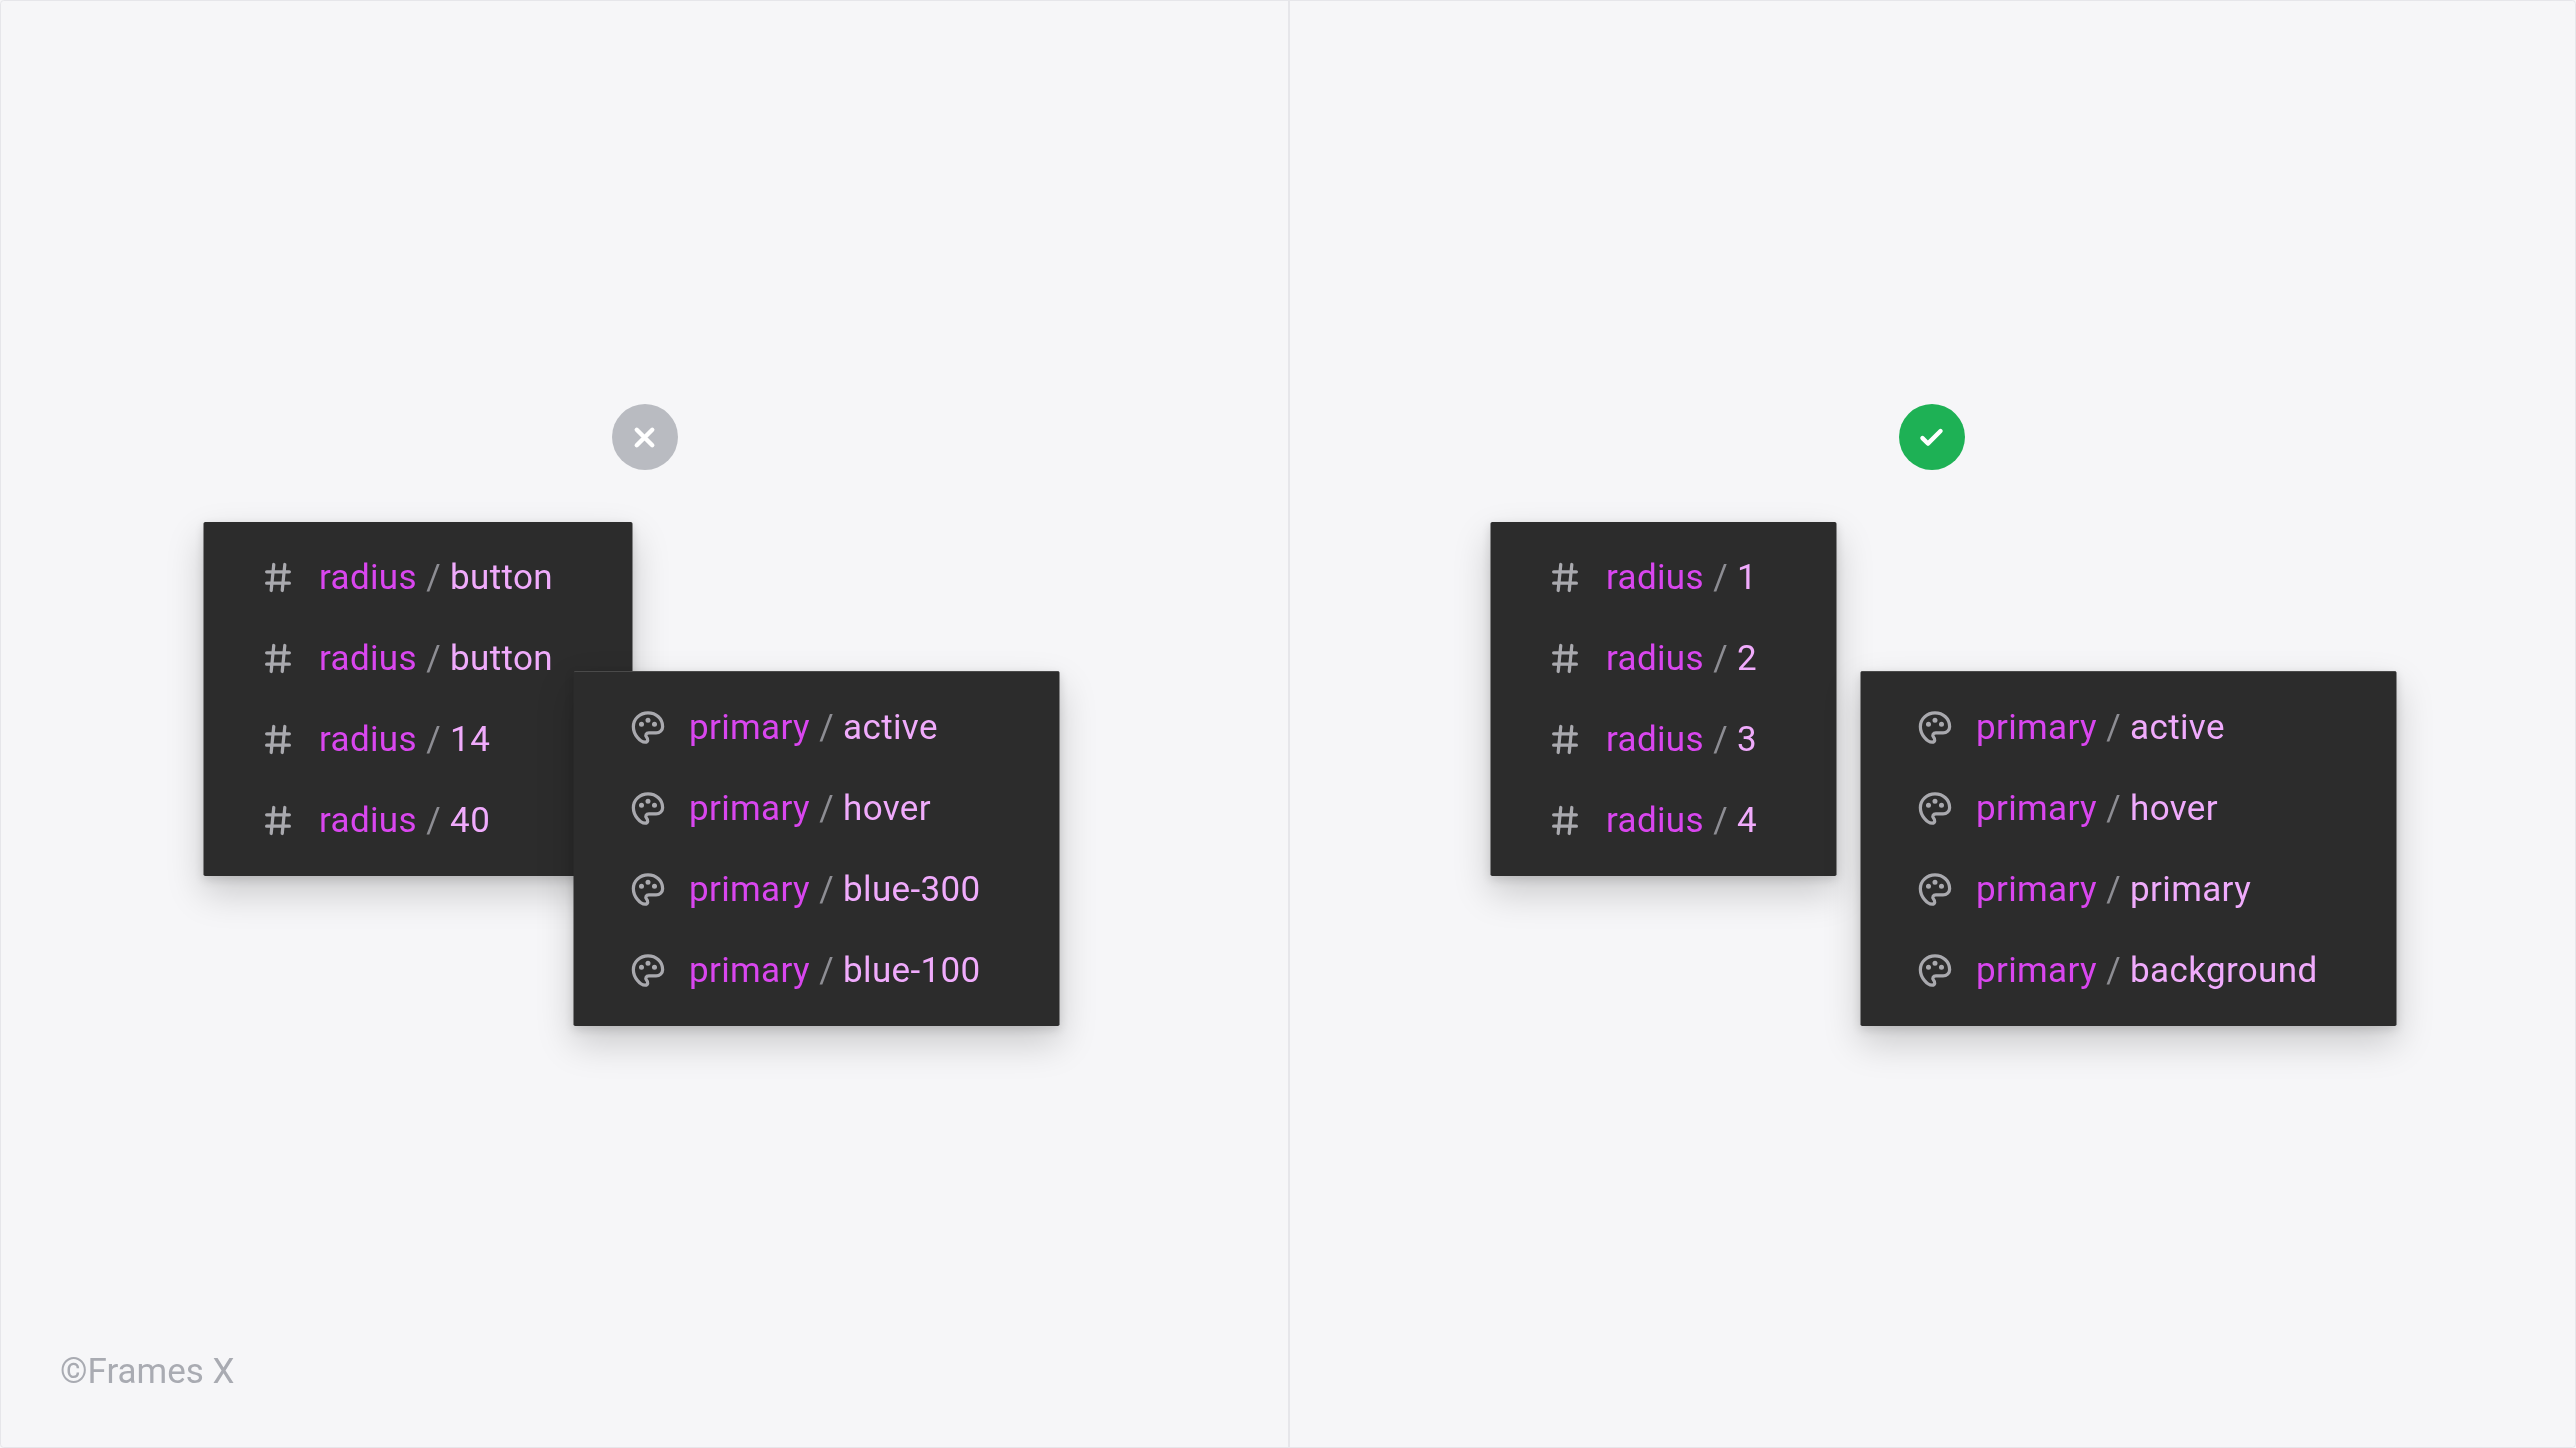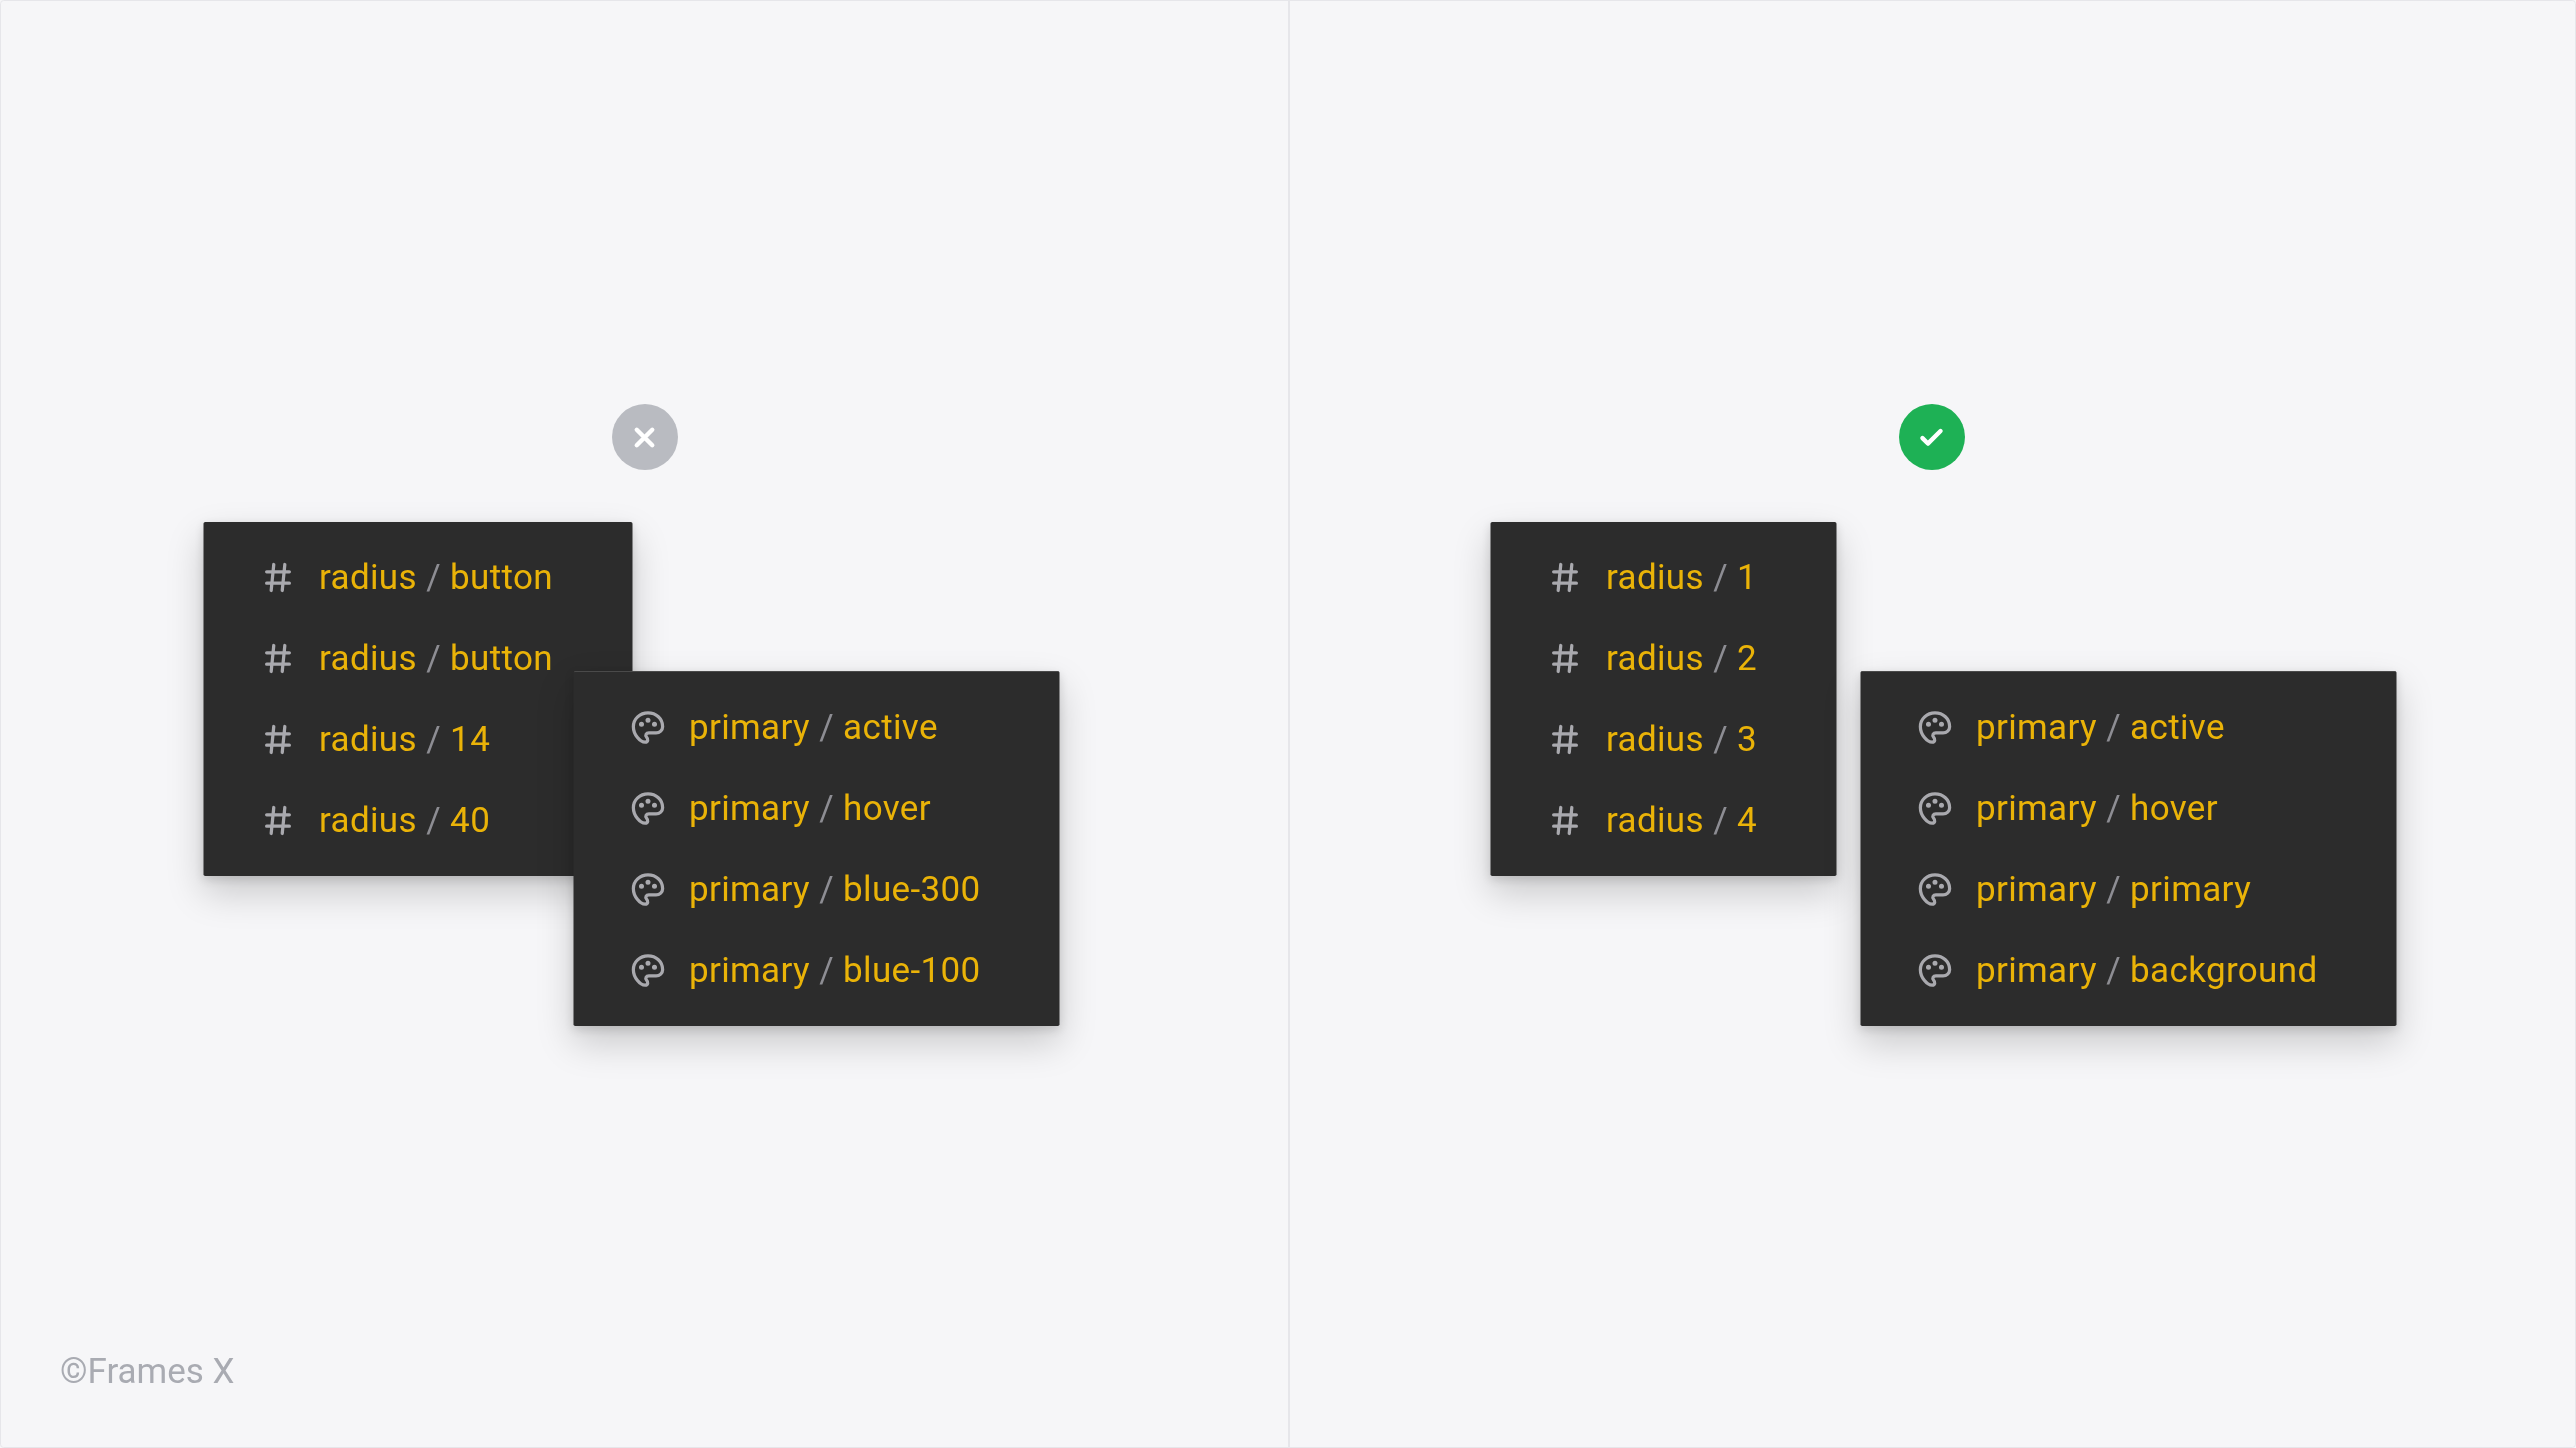--- a/index.html
+++ b/index.html
@@ -96,23 +96,23 @@
   }
   .ico svg { width: 39px; height: 39px; }
   .ico svg * { stroke: #a9a9ae; }
 
   .tok {
     display: flex;
     align-items: baseline;
     font-size: 35px;
     letter-spacing: 0.01em;
   }
-  .prefix { color: #eab308; }
+  .prefix { color: #d946ef; }
   .slash  { color: #8d8d93; margin: 0 9.2px; }
-  .value  { color: #eab308; }
+  .value  { color: #f0abfc; }
 
   .credit {
     position: absolute;
     left: 59px;
     bottom: 55px;
     font-size: 35px;
     color: #a9abb2;
     text-align: right;
   }
 </style>

